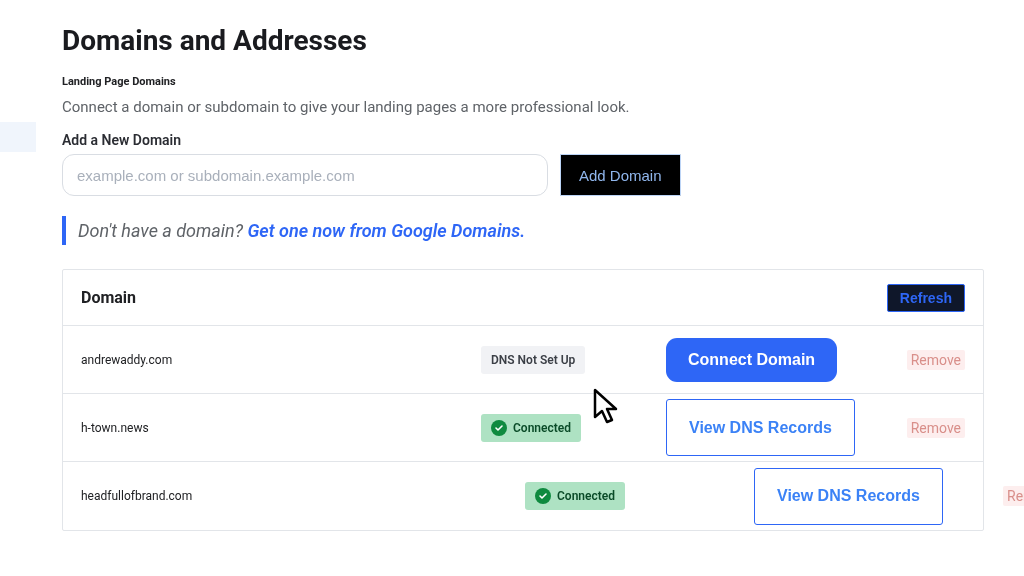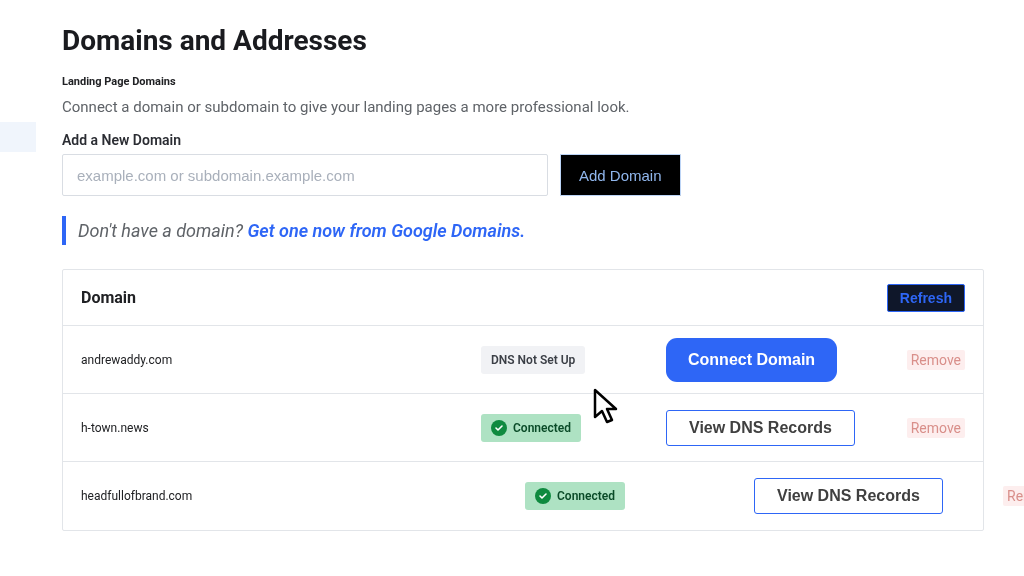--- a/index.html
+++ b/index.html
@@ -50,21 +50,21 @@
       gap: 12px;
       margin-bottom: 20px;
     }
     .domain-input {
       width: 486px;
       height: 42px;
       padding: 0 14px;
       font-size: 15px;
       color: #737373;
       border: 1px solid #d9dde3;
-      border-radius: 2px;
+      border-radius: 12px;
       outline: none;
     }
     .domain-input::placeholder { color: #a9b0bb; }
     .add-domain-btn {
       height: 42px;
       padding: 0 18px;
       font-size: 15px;
       font-weight: 500;
       color: #90b6ec;
       background: #000000;
@@ -149,25 +149,25 @@
       padding: 0 22px;
       font-size: 16px;
       font-weight: 700;
       color: #fff;
       background: #2e66f6;
       border: none;
       border-radius: 11px;
       cursor: pointer;
     }
     .btn-secondary {
-      height: 36px;
+      height: 57px;
       padding: 0 22px;
       font-size: 16px;
       font-weight: 700;
-      color: #404040;
+      color: #3b82f6;
       background: #fff;
       border: 1.5px solid #2e66f6;
       border-radius: 3px;
       cursor: pointer;
     }
     .remove-link {
       font-size: 14px;
       color: #d98f8a;
       background: #fdeeee;
       padding: 2px 4px;

